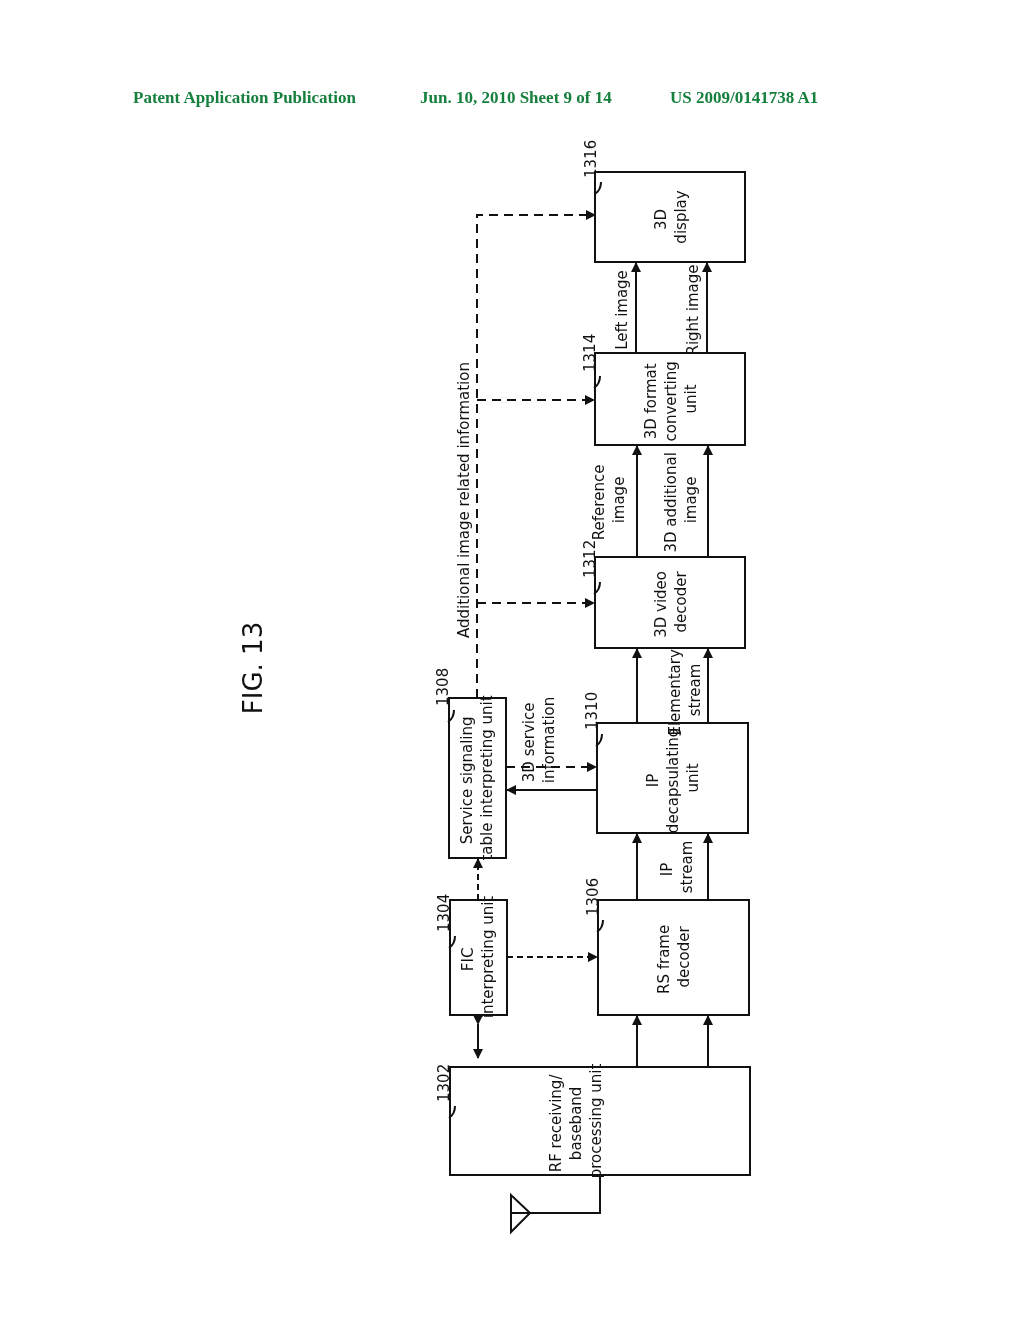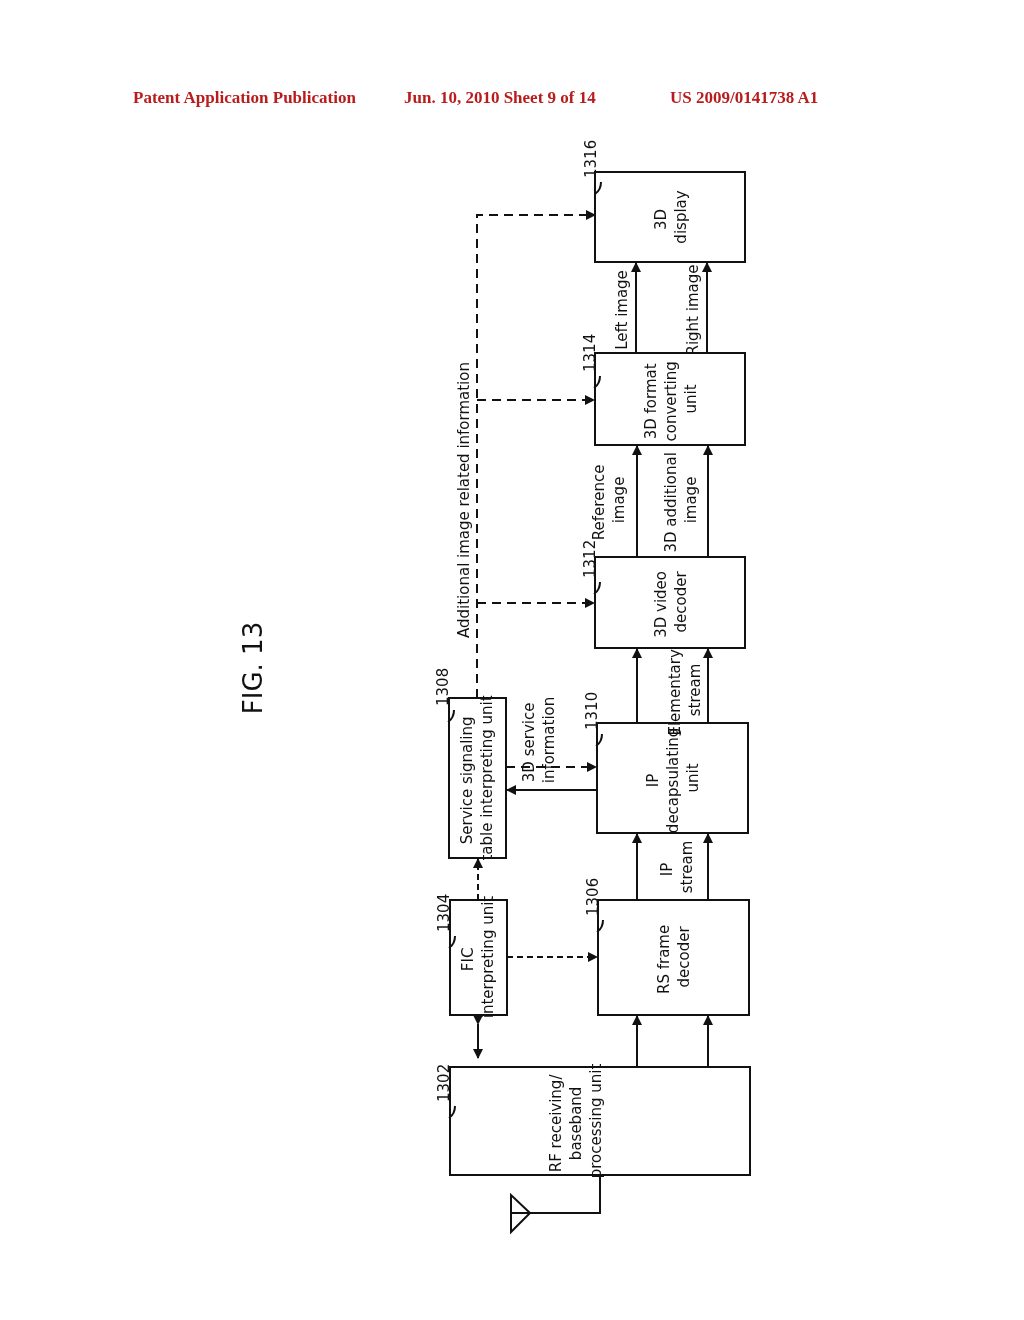--- a/index.html
+++ b/index.html
@@ -1,23 +1,23 @@
 <!DOCTYPE html>
 <html><head>
 <meta charset="utf-8">
 <style>
   html, body { margin: 0; padding: 0; background: #ffffff; }
   body { width: 1024px; height: 1320px; position: relative; overflow: hidden; }
   .header {
     position: absolute; top: 88px; left: 0; width: 1024px; height: 24px;
-    font-family: "Liberation Serif", serif; font-weight: bold; font-size: 17px; color: #b91c1c; text-align: center;
+    font-family: "Liberation Serif", serif; font-weight: bold; font-size: 17px; color: #15803d; text-align: center;
   }
   .header span { position: absolute; top: 0; white-space: nowrap; }
   #hdr-left { left: 133px; }
-  #hdr-mid { left: 404px; font-family: Liberation Serif, serif; }
+  #hdr-mid { left: 420px; font-family: Liberation Serif, serif; }
   #hdr-right { left: 670px; }
   svg#diagram { position: absolute; left: 0; top: 0; }
   svg text { font-family: "DejaVu Sans", sans-serif; fill: #111; }
   .box { fill: #fff; stroke: #111; stroke-width: 2; }
   .solid { stroke: #111; stroke-width: 2; fill: none; }
   .dash { stroke: #111; stroke-width: 2; fill: none; stroke-dasharray: 9 6; }
   .dash-s { stroke: #111; stroke-width: 2; fill: none; stroke-dasharray: 6 4; }
   .lbl { font-size: 15px; }
   .ref { font-size: 15px; }
   .fig { font-size: 26px; }

